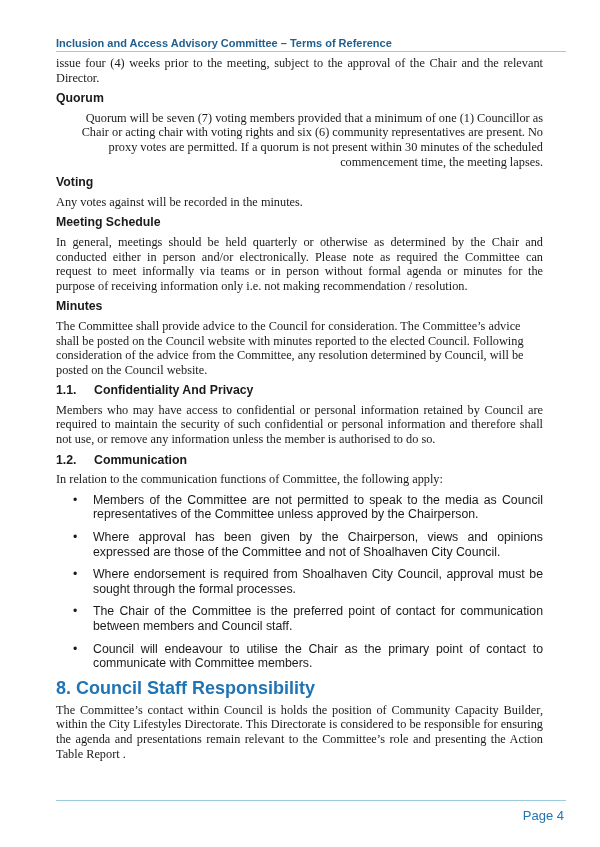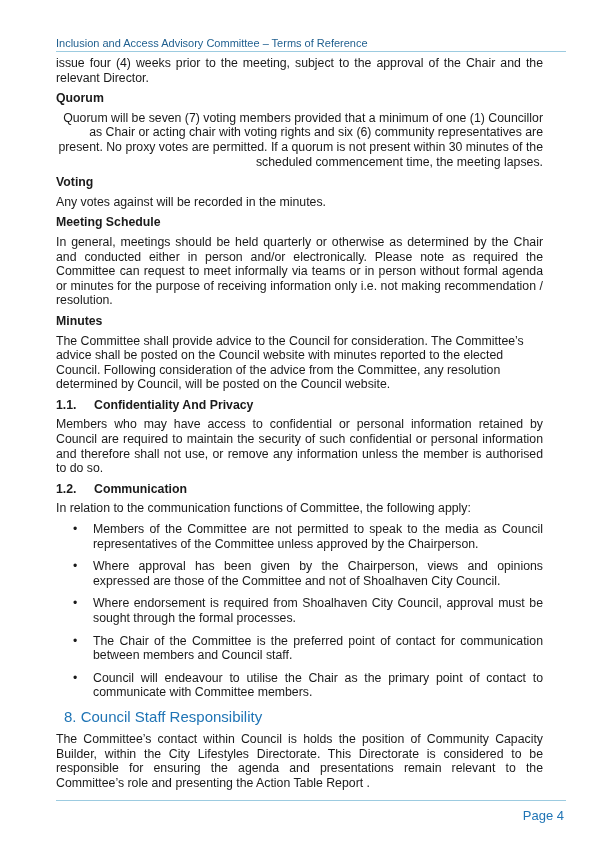--- a/index.html
+++ b/index.html
@@ -1,27 +1,27 @@
 <!DOCTYPE html>
 <html><head>
 <meta charset="utf-8">
 <style>
   html,body{margin:0;padding:0;background:#fff;}
   body{width:600px;height:847px;position:relative;font-family:"Liberation Sans",sans-serif;color:#1a1a1a;font-size:12.3px;line-height:14.6px;overflow:hidden;}
-  .hdr{position:absolute;left:56px;top:36px;width:510px;font-weight:normal;font-size:11px;color:#1f5f8f;}
+  .hdr{position:absolute;left:56px;top:36px;width:510px;font-weight:bold;font-size:11px;color:#1f5f8f;}
   .hdr-line{position:absolute;left:56px;top:51px;width:510px;height:1px;background:#9ccbe0;}
   .content{position:absolute;left:56px;top:56px;width:487px;}
-  p{margin:0 0 6px 0;text-align:justify;}
+  p{margin:0 0 6px 0;text-align:justify;font-family:Liberation Serif, serif;}
   .h4{font-weight:bold;margin:0 0 5px 0;}
   .h3{font-weight:bold;margin:0 0 5px 0;}
   .h3 span.num{display:inline-block;width:38px;}
   ul{margin:0 0 6px 0;padding:0;list-style:none;}
   li{position:relative;padding-left:37px;margin:0 0 8px 0;text-align:justify;}
   li .bullet{position:absolute;left:17px;top:0;}
-  .h2{font-weight:normal;font-size:15px;color:#1f74b5;margin:4px 0 6px 8px;line-height:18px;}
+  .h2{font-weight:bold;font-size:18px;color:#1f74b5;margin:4px 0 6px 0;line-height:18px;}
   .foot-line{position:absolute;left:56px;top:800px;width:510px;height:1px;background:#9ccbe0;}
   .page{position:absolute;right:36px;top:809px;font-size:13px;color:#1f74b5;}
 </style>
 </head>
 <body>
 
 <div class="hdr">Inclusion and Access Advisory Committee – Terms of Reference</div>
 <div class="hdr-line"></div>
 
 <div class="content">

